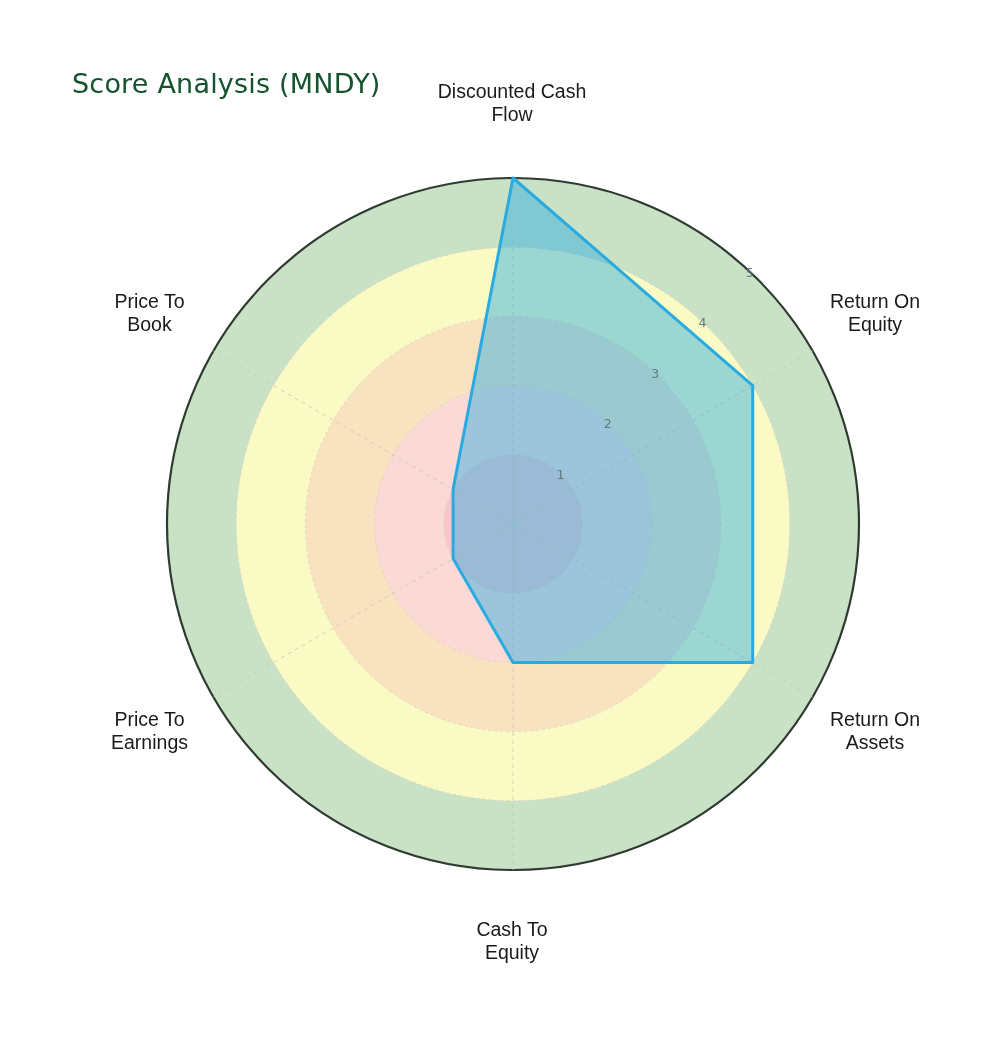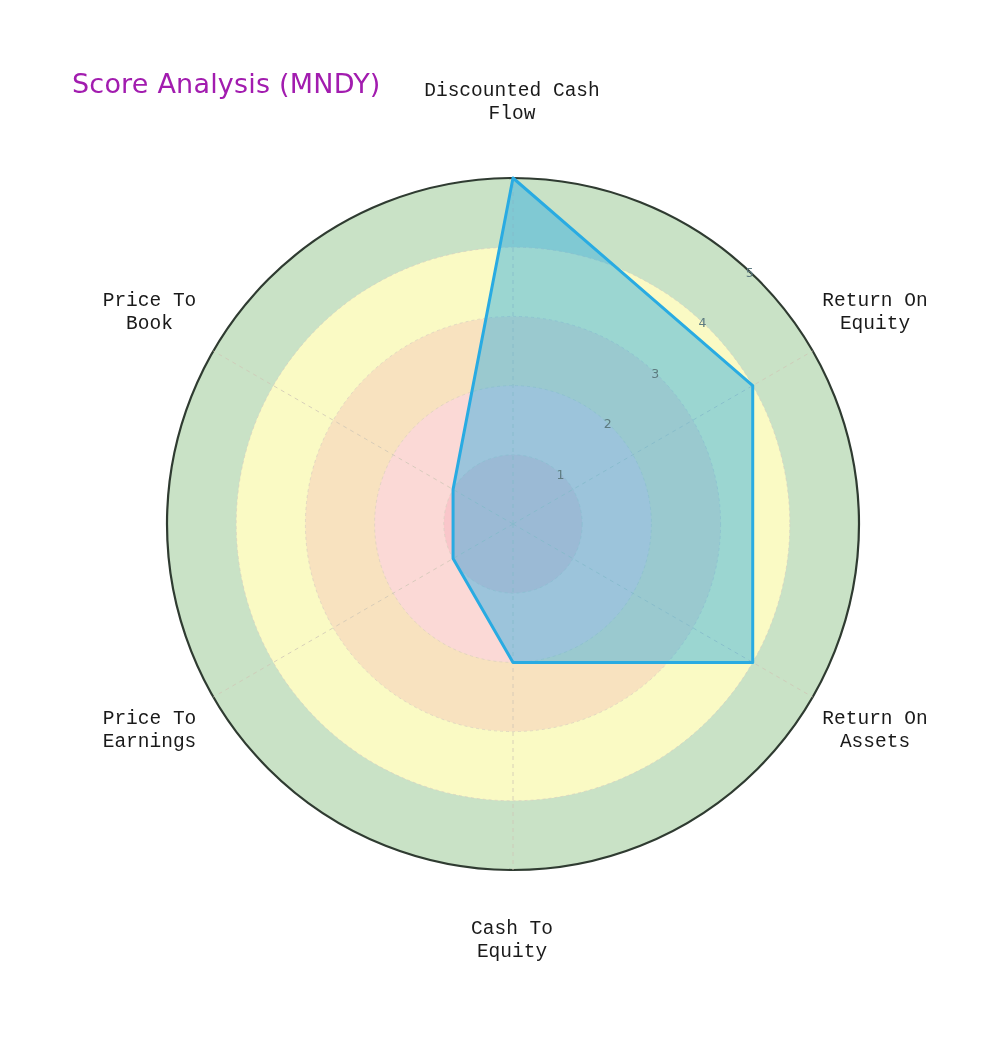--- a/index.html
+++ b/index.html
@@ -3,30 +3,30 @@
 <meta charset="utf-8">
 <title>Score Analysis</title>
 <style>
   html,body{margin:0;padding:0;background:#ffffff;}
   body{width:1000px;height:1038px;overflow:hidden;
        font-family:"DejaVu Sans","Liberation Sans",sans-serif;}
   #root{position:relative;width:1000px;height:1038px;background:#ffffff;}
 
   #chart-title{
     position:absolute; left:72px; top:68px;
-    font-size:27px; color:#a21caf; letter-spacing:0.2px;
+    font-size:27px; color:#14532d; letter-spacing:0.2px;
     font-family:"DejaVu Sans","Liberation Sans",sans-serif;
     white-space:nowrap;
   }
 
   .axis-label{
     position:absolute;
     font-size:19.5px; color:#1a1a1a; line-height:1.18;
     text-align:center; white-space:pre-line;
-    font-family:Liberation Mono, monospace;
+    font-family:Liberation Sans, sans-serif;
   }
   #axis-label-0{ left:412px; top:80px;  width:200px; }
   #axis-label-1{ left:790px; top:290px; width:170px; text-align:center;}
   #axis-label-2{ left:790px; top:708px; width:170px; text-align:center;}
   #axis-label-3{ left:412px; top:918px; width:200px; }
   #axis-label-4{ left:62px;  top:708px; width:175px; text-align:center;}
   #axis-label-5{ left:62px;  top:290px; width:175px; text-align:center;}
 
   .r-tick{
     position:absolute; font-size:12.5px; color:#5e7b80;

